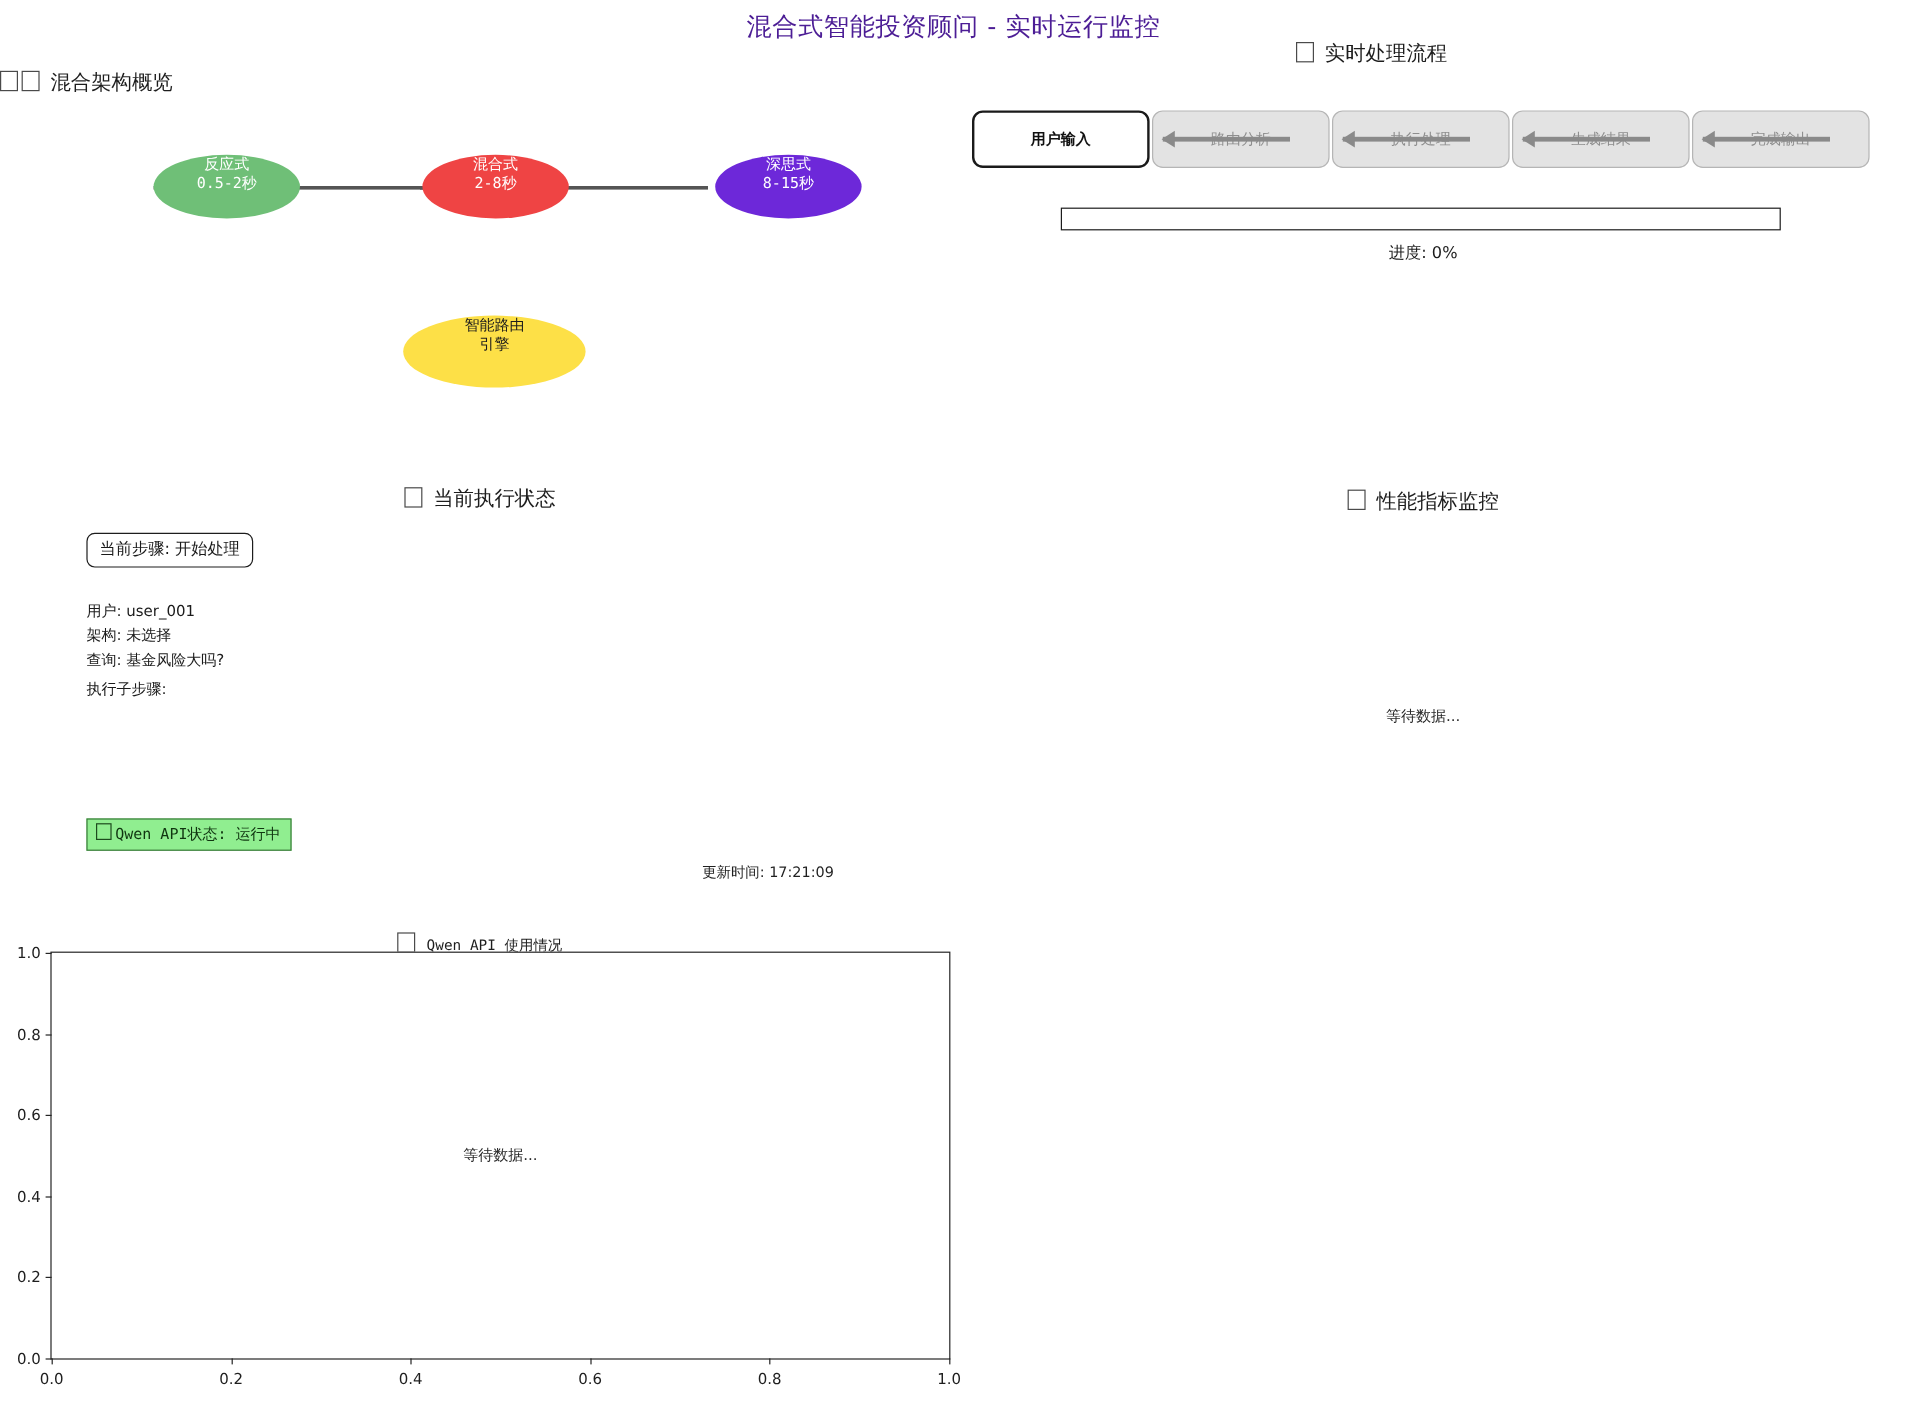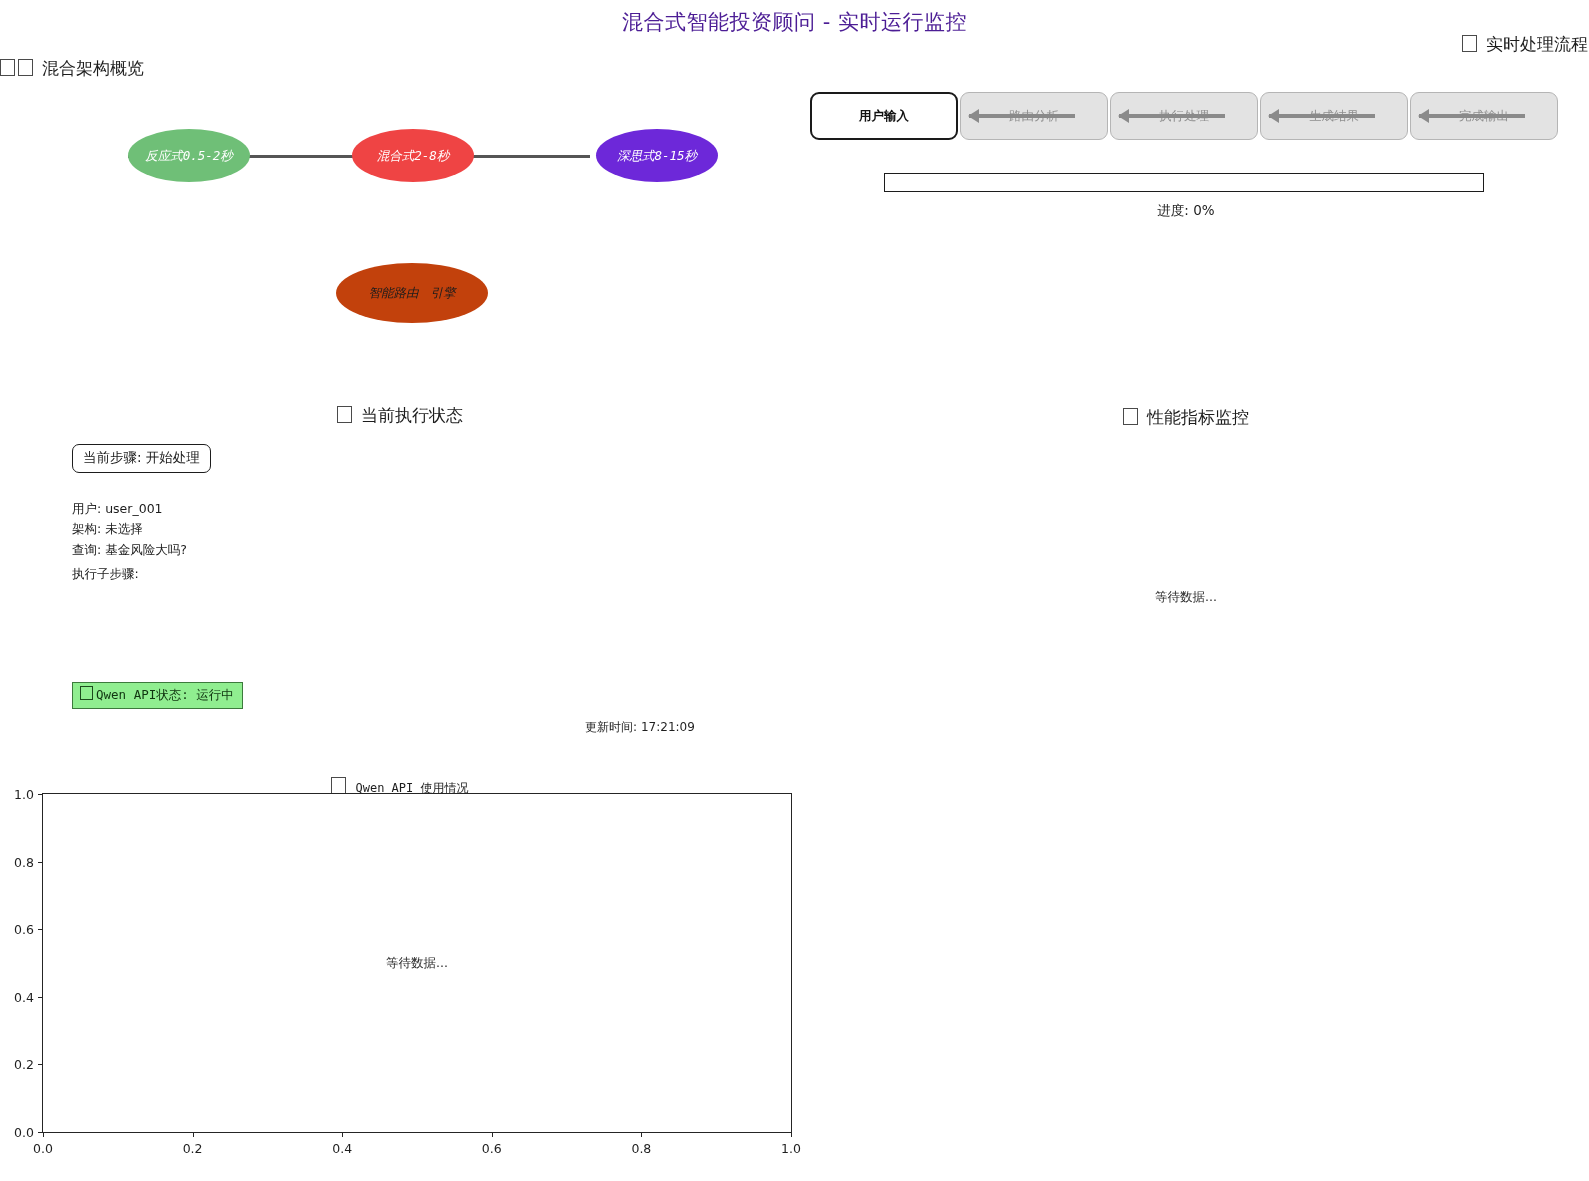--- a/index.html
+++ b/index.html
@@ -18,24 +18,23 @@
     display:inline-block;width:13px;height:15px;
     border:1.6px solid #4a4a4a;vertical-align:-2px;margin-right:3px;
     background:transparent;
   }
   .hdr-text{margin-left:6px;}
 
   
   #arch-area{top:70px;left:0;width:800px;height:300px;}
   .ellipse{
     position:absolute;border-radius:50%;
-    display:flex;align-items:center;justify-content:center;
+    display:flex;flex-direction:column;align-items:center;
     line-height:1.25;text-align:center;
     font-size:12.5px;
-    font-style:italic;
   }
   .ellipse .l1,.ellipse .l2{display:block;}
   .edge{position:absolute;height:3px;background:#555555;}
 
   
   #flow-area{top:92px;left:810px;width:752px;}
   .flow-row{position:relative;display:flex;align-items:flex-start;}
   .flow-box{
     position:relative;height:48px;border-radius:9px;
     display:flex;align-items:center;justify-content:center;
@@ -145,27 +144,27 @@
   <div class="ellipse" style="left:352px;top:59px;width:122px;height:53px;background:#ef4444;color:#ffffff;">
     <span class="l1">混合式</span>
     <span class="l2 mono">2-8秒</span>
   </div>
 
   <div class="ellipse" style="left:596px;top:59px;width:122px;height:53px;background:#6d28d9;color:#ffffff;">
     <span class="l1">深思式</span>
     <span class="l2 mono">8-15秒</span>
   </div>
 
-  <div class="ellipse" style="left:336px;top:193px;width:152px;height:60px;background:#c2410c;color:#1c1c1c;gap:12px;">
+  <div class="ellipse" style="left:336px;top:193px;width:152px;height:60px;background:#fde047;color:#1c1c1c;">
     <span class="l1">智能路由</span>
     <span class="l2">引擎</span>
   </div>
 </div>
 
-<div class="abs panel-header" style="top:33px;left:836px;width:752px;text-align:right;">
+<div class="abs panel-header" style="top:33px;left:767px;width:752px;text-align:center;">
   <span class="tofu"></span><span class="hdr-text">实时处理流程</span>
 </div>
 
 <div class="abs" id="flow-area">
   <div class="flow-row">
     <div class="flow-box active">
       <span>用户输入</span>
     </div>
     <div class="flow-box idle">
       <span class="arrow"></span>

